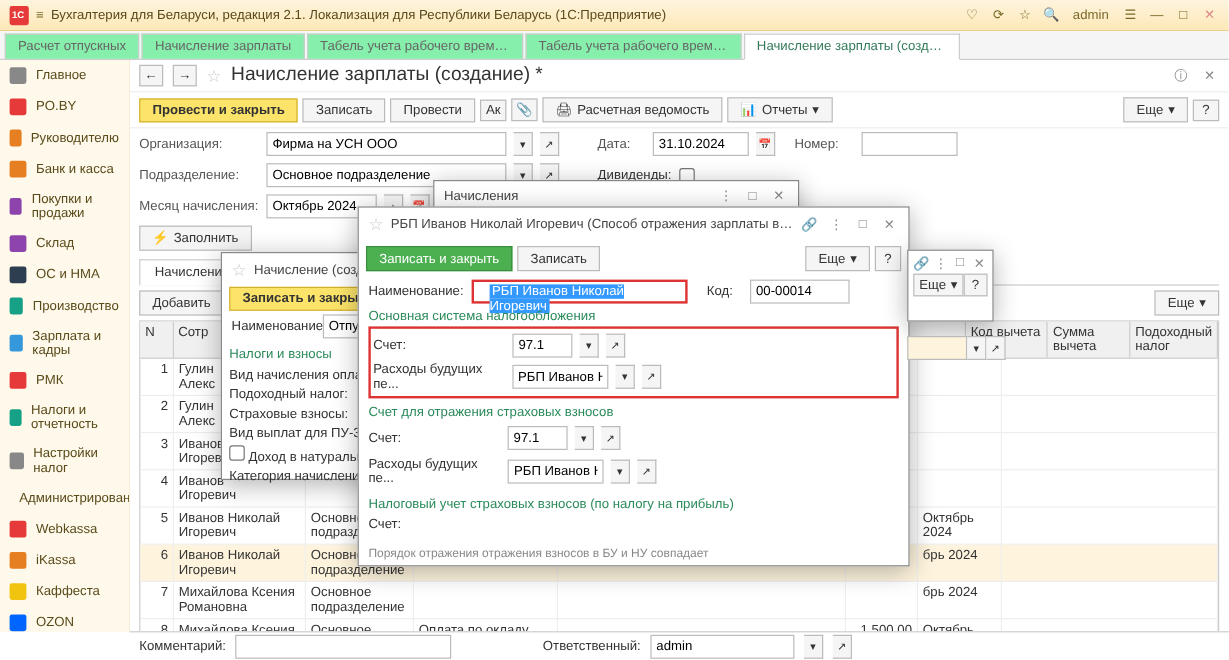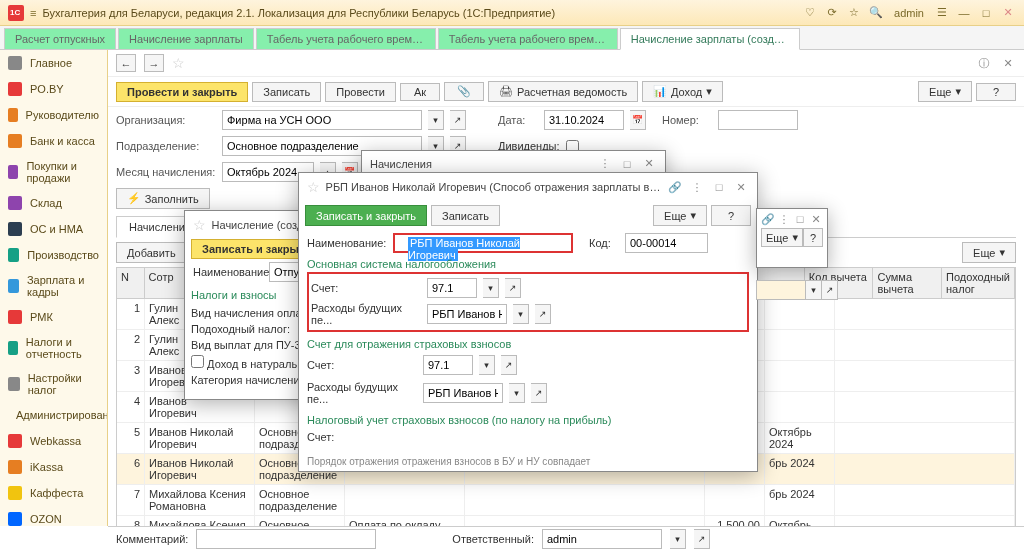--- a/index.html
+++ b/index.html
@@ -19,21 +19,21 @@
 .sb-icon{width:14px;height:14px;display:inline-block;border-radius:2px;}
 .content{flex:1;position:relative;background:#fff;overflow:hidden;}
 .doc-header{padding:4px 8px;display:flex;align-items:center;gap:8px;border-bottom:1px solid #eee;}
 .nav-btn{width:20px;height:18px;border:1px solid #bbb;background:#f5f5f5;display:flex;align-items:center;justify-content:center;cursor:pointer;}
 .doc-title{font-size:16px;color:#333;}
 .star{color:#ccc;font-size:14px;}
 .toolbar{padding:4px 8px;display:flex;align-items:center;gap:4px;border-bottom:1px solid #eee;}
 .btn{padding:3px 10px;border:1px solid #bbb;background:#f5f5f5;cursor:pointer;display:inline-flex;align-items:center;gap:4px;}
 .btn.primary{background:#fce46a;border-color:#d4b030;font-weight:bold;}
 .btn.green{background:#4caf50;color:#fff;border-color:#388e3c;}
-.btn.small{padding:2px 4px;width:40px;justify-content:center;}
+.btn.small{padding:2px 4px;width:22px;justify-content:center;}
 .form-row{display:flex;align-items:center;padding:3px 8px;gap:6px;}
 .lbl{width:100px;color:#555;}
 .input{border:1px solid #bbb;padding:2px 4px;background:#fff;height:20px;}
 .input.wide{width:200px;}
 .mini-btn{width:16px;height:20px;border:1px solid #bbb;border-left:none;background:#f5f5f5;display:inline-flex;align-items:center;justify-content:center;cursor:pointer;font-size:9px;}
 .inner-tabs{display:flex;border-bottom:1px solid #ccc;margin:4px 8px 0;}
 .itab{padding:4px 12px;border:1px solid #ccc;border-bottom:none;background:#eee;cursor:pointer;margin-right:2px;}
 .itab.active{background:#fff;margin-bottom:-1px;border-bottom:1px solid #fff;}
 .tbtns{padding:4px 8px;display:flex;gap:4px;}
 .table{margin:0 8px;border:1px solid #ccc;font-size:10px;}
@@ -147,33 +147,34 @@
         <span class="sb-icon" style="background:#0066ff"></span>
         <span>OZON</span>
       </div>
     </div>
   <div class="content">
 
     <div class="doc-header">
       <span class="nav-btn">←</span>
       <span class="nav-btn">→</span>
       <span class="star">☆</span>
+      <span class="doc-title">Начисление зарплаты (создание) *</span>
       <span style="flex:1"></span>
       <span class="m-close">ⓘ</span>
       <span class="m-close">✕</span>
     </div>
 
     <div class="toolbar">
       <span class="btn primary">Провести и закрыть</span>
       <span class="btn">Записать</span>
       <span class="btn">Провести</span>
       <span class="btn small">Aк</span>
       <span class="btn small">📎</span>
       <span class="btn">🖨 <span>Расчетная ведомость</span></span>
-      <span class="btn">📊 <span>Доход</span> ▾</span>
+      <span class="btn">📊 <span>Отчеты</span> ▾</span>
       <span style="flex:1"></span>
       <span class="btn"><span>Еще</span> ▾</span>
       <span class="btn small">?</span>
     </div>
 
     <div class="form-row">
       <span class="lbl">Организация:</span>
       <input class="input wide" value="Фирма на УСН ООО" style="">
         <span class="mini-btn">▾</span>
         <span class="mini-btn">↗</span>
@@ -340,20 +341,21 @@
       <div style="padding:0 6px">
         <span class="btn primary">Записать и закрыть</span>
       </div>
       <div class="form-row">
           <span style="width:70px">Наименование:</span>
           <input class="input" style="width: 90px;" value="Отпускные буд">
         </div>
       <div class="section-title" style="padding-left:6px">Налоги и взносы</div>
       <div style="padding:2px 6px">Вид начисления оплаты труда</div>
       <div style="padding:2px 6px">Подоходный налог:</div>
+      <div style="padding:2px 6px">Страховые взносы:</div>
       <div style="padding:2px 6px">Вид выплат для ПУ-3:</div>
       <div style="padding:2px 6px"><input type="checkbox" style=""> <span>Доход в натуральной форме</span></div>
       <div style="padding:2px 6px">Категория начисления или неопла</div>
     </div>
 
     <div class="modal" style="left:190px;top:122px;width:460px;height:300px">
       <div class="m-title">
         <span class="star">☆</span>
         <span class="mt">РБП Иванов Николай Игоревич (Способ отражения зарплаты  в бухгалтерс...</span>
         <span class="m-close">🔗</span>

